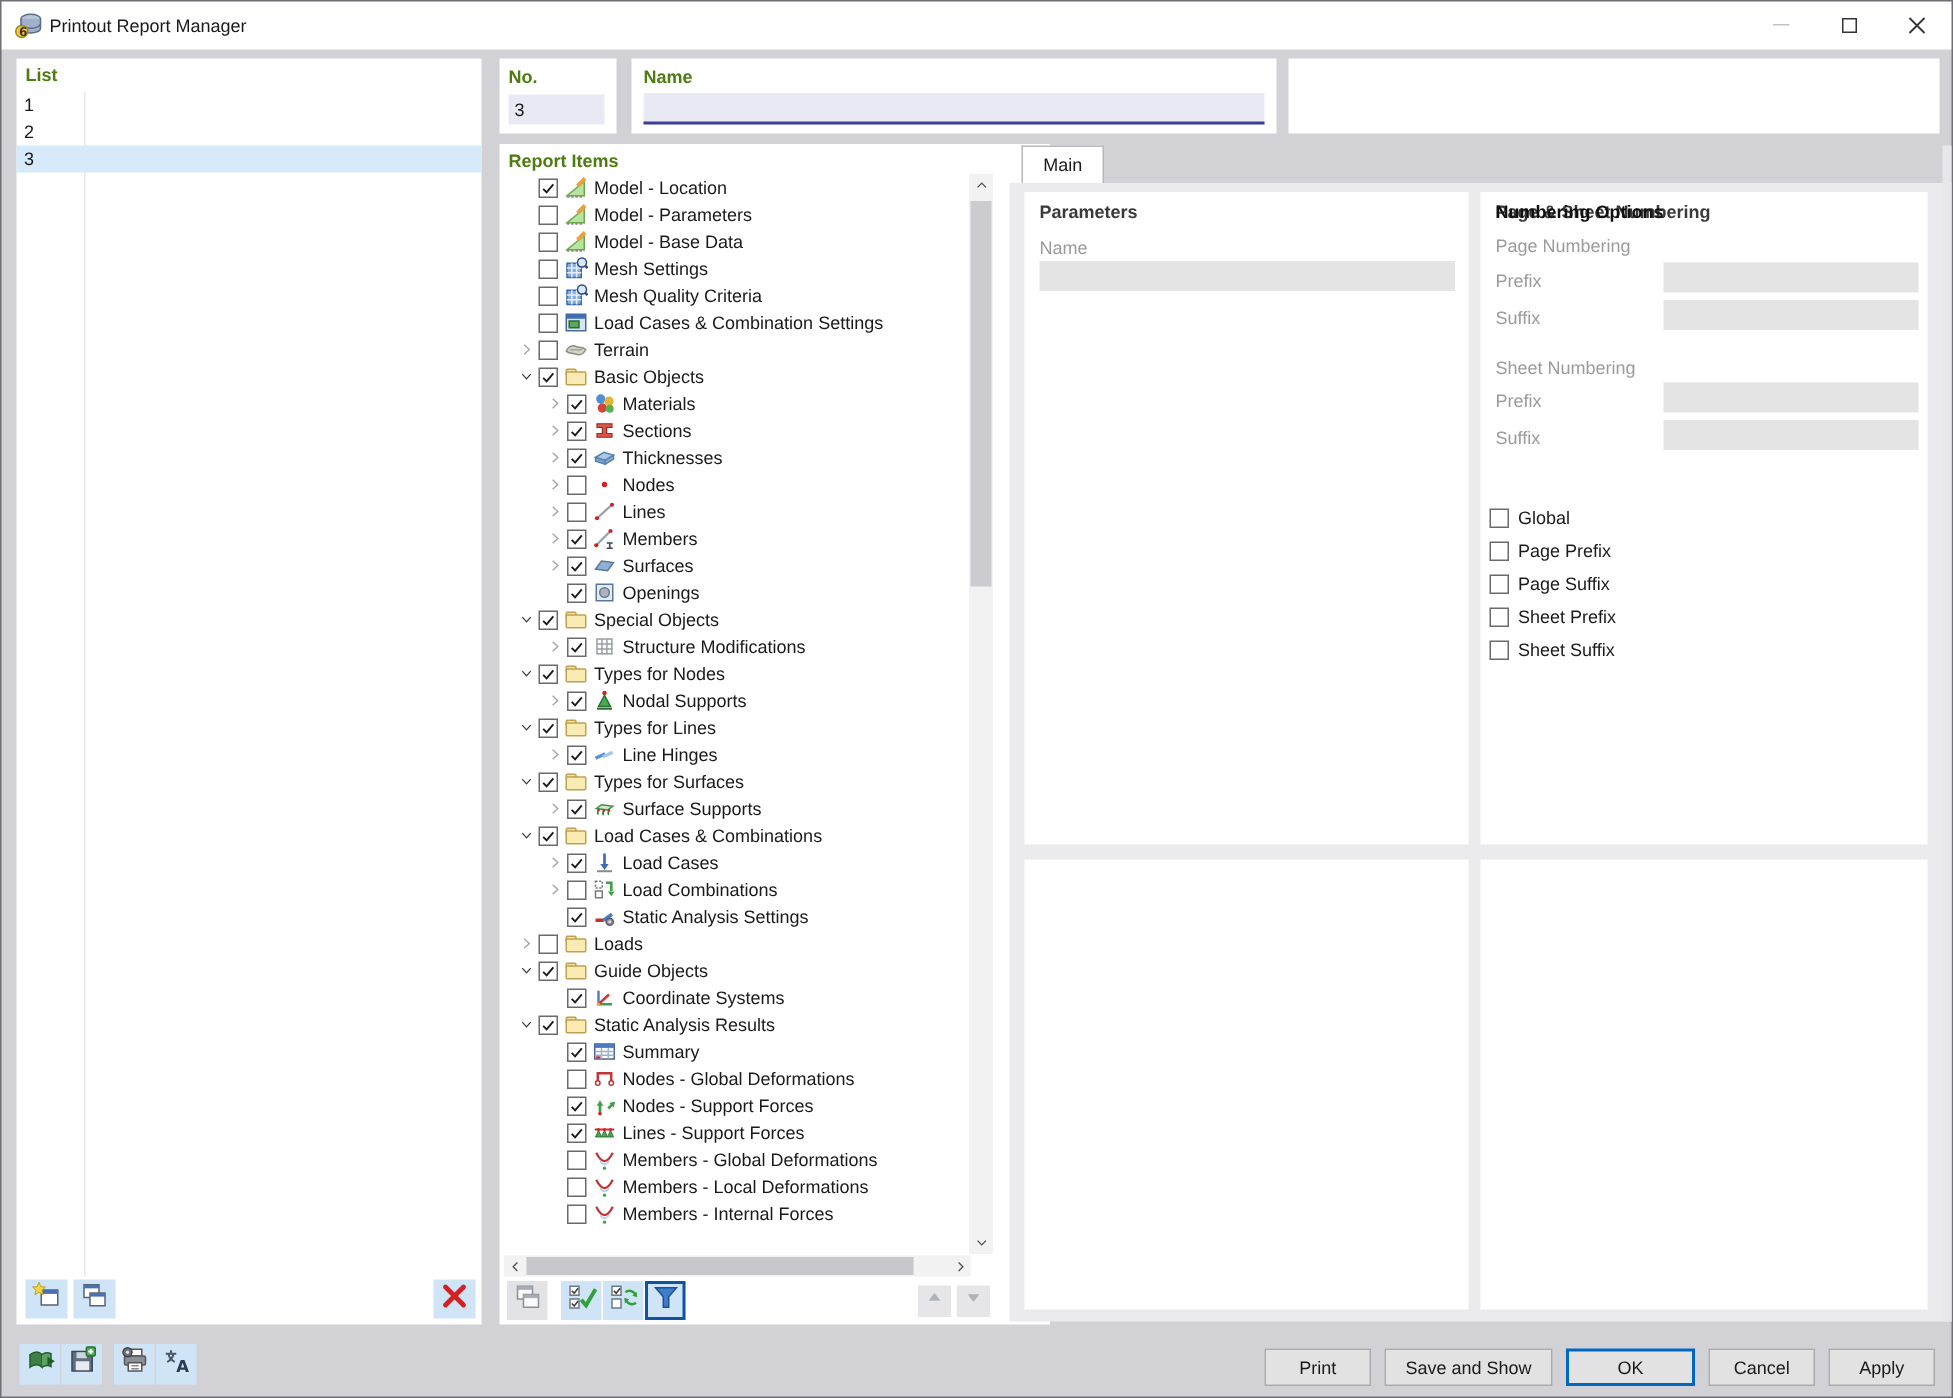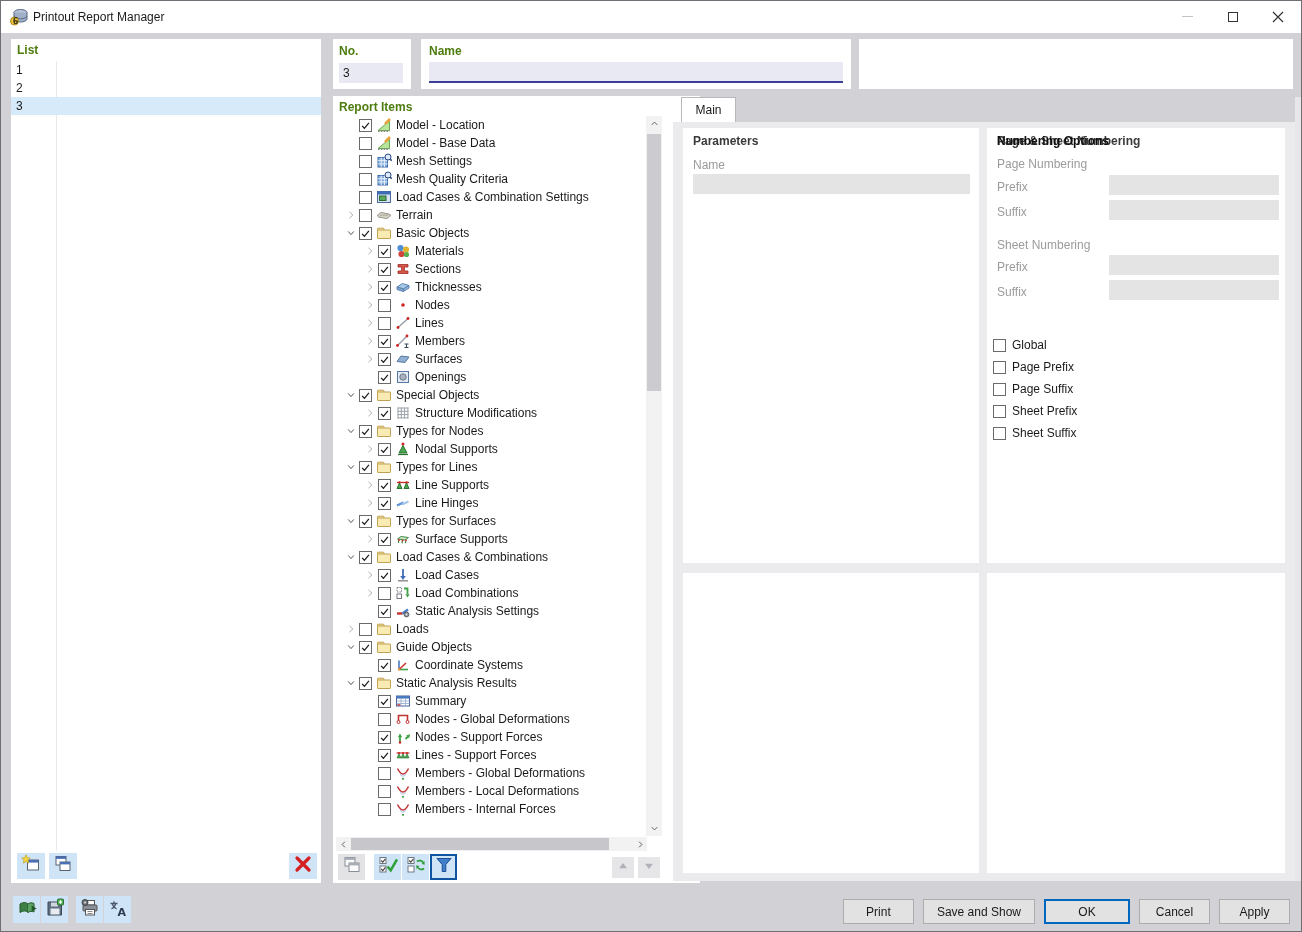--- a/index.html
+++ b/index.html
@@ -225,20 +225,30 @@
           <span class="tlb">Model - Location</span>
         </div>
         <div class="tree-row" style="padding-left: 8px;">
           <span class="exp"></span>
           <span class="cb"></span>
           <span class="tic"><svg viewBox="0 0 16 16">
               <polygon points="2,13.5 13.5,13.5 13.5,4" fill="#b8e59c" stroke="#6aa84f"></polygon>
               <line x1="9" y1="7" x2="14" y2="2" stroke="#e8a33d" stroke-width="2.6"></line>
               <line x1="2" y1="14.2" x2="13.5" y2="14.2" stroke="#8a8a8a" stroke-width="1.4" stroke-dasharray="1.6,1.2"></line>
             </svg></span>
+          <span class="tlb">Model - Parameters</span>
+        </div>
+        <div class="tree-row" style="padding-left: 8px;">
+          <span class="exp"></span>
+          <span class="cb"></span>
+          <span class="tic"><svg viewBox="0 0 16 16">
+              <polygon points="2,13.5 13.5,13.5 13.5,4" fill="#b8e59c" stroke="#6aa84f"></polygon>
+              <line x1="9" y1="7" x2="14" y2="2" stroke="#e8a33d" stroke-width="2.6"></line>
+              <line x1="2" y1="14.2" x2="13.5" y2="14.2" stroke="#8a8a8a" stroke-width="1.4" stroke-dasharray="1.6,1.2"></line>
+            </svg></span>
           <span class="tlb">Model - Base Data</span>
         </div>
         <div class="tree-row" style="padding-left: 8px;">
           <span class="exp"></span>
           <span class="cb"></span>
           <span class="tic"><svg viewBox="0 0 16 16">
               <rect x="2" y="4.5" width="9.5" height="9.5" fill="#86aede" stroke="#3c6aa8"></rect>
               <path d="M5.2,4.5 v9.5 M8.4,4.5 v9.5 M2,7.7 h9.5 M2,10.9 h9.5" stroke="#e8eef8" stroke-width="1"></path>
               <circle cx="12" cy="4" r="3" fill="#dce9fb" stroke="#2c4a80"></circle>
               <line x1="14.2" y1="6.2" x2="15.7" y2="7.7" stroke="#2c4a80" stroke-width="1.6"></line>
@@ -500,40 +510,20 @@
           <span class="cb">
             <svg viewBox="0 0 13 13">
               <polyline points="2.5,7 5.2,9.8 10.5,3.4" fill="none" stroke="#1c1c1c" stroke-width="1.5"></polyline>
             </svg>
           </span>
           <span class="tic"><svg viewBox="0 0 16 16">
               <rect x="1.5" y="3.2" width="6.5" height="4" rx="0.8" fill="#f3e3a1" stroke="#c0a050"></rect>
               <rect x="1.5" y="5" width="13" height="8.5" rx="0.6" fill="#f8ecb4" stroke="#c0a050"></rect>
             </svg></span>
           <span class="tlb">Types for Lines</span>
-        </div>
-        <div class="tree-row" style="padding-left: 27px;">
-          <span class="exp">
-            <svg viewBox="0 0 16 16">
-              <polyline points="5.5,3 11,8 5.5,13" fill="none" stroke="#a2a2a2" stroke-width="1.4"></polyline>
-            </svg>
-          </span>
-          <span class="cb">
-            <svg viewBox="0 0 13 13">
-              <polyline points="2.5,7 5.2,9.8 10.5,3.4" fill="none" stroke="#1c1c1c" stroke-width="1.5"></polyline>
-            </svg>
-          </span>
-          <span class="tic"><svg viewBox="0 0 16 16">
-              <line x1="2" y1="5.5" x2="14" y2="5.5" stroke="#c03030" stroke-width="1.3"></line>
-              <circle cx="4.5" cy="5.5" r="1.2" fill="#d32222"></circle>
-              <circle cx="11.5" cy="5.5" r="1.2" fill="#d32222"></circle>
-              <polygon points="4.5,6 7,11.5 2,11.5" fill="#4aa84f" stroke="#2a7030"></polygon>
-              <polygon points="11.5,6 14,11.5 9,11.5" fill="#4aa84f" stroke="#2a7030"></polygon>
-            </svg></span>
-          <span class="tlb">Line Supports</span>
         </div>
         <div class="tree-row" style="padding-left: 27px;">
           <span class="exp">
             <svg viewBox="0 0 16 16">
               <polyline points="5.5,3 11,8 5.5,13" fill="none" stroke="#a2a2a2" stroke-width="1.4"></polyline>
             </svg>
           </span>
           <span class="cb">
             <svg viewBox="0 0 13 13">
               <polyline points="2.5,7 5.2,9.8 10.5,3.4" fill="none" stroke="#1c1c1c" stroke-width="1.5"></polyline>

